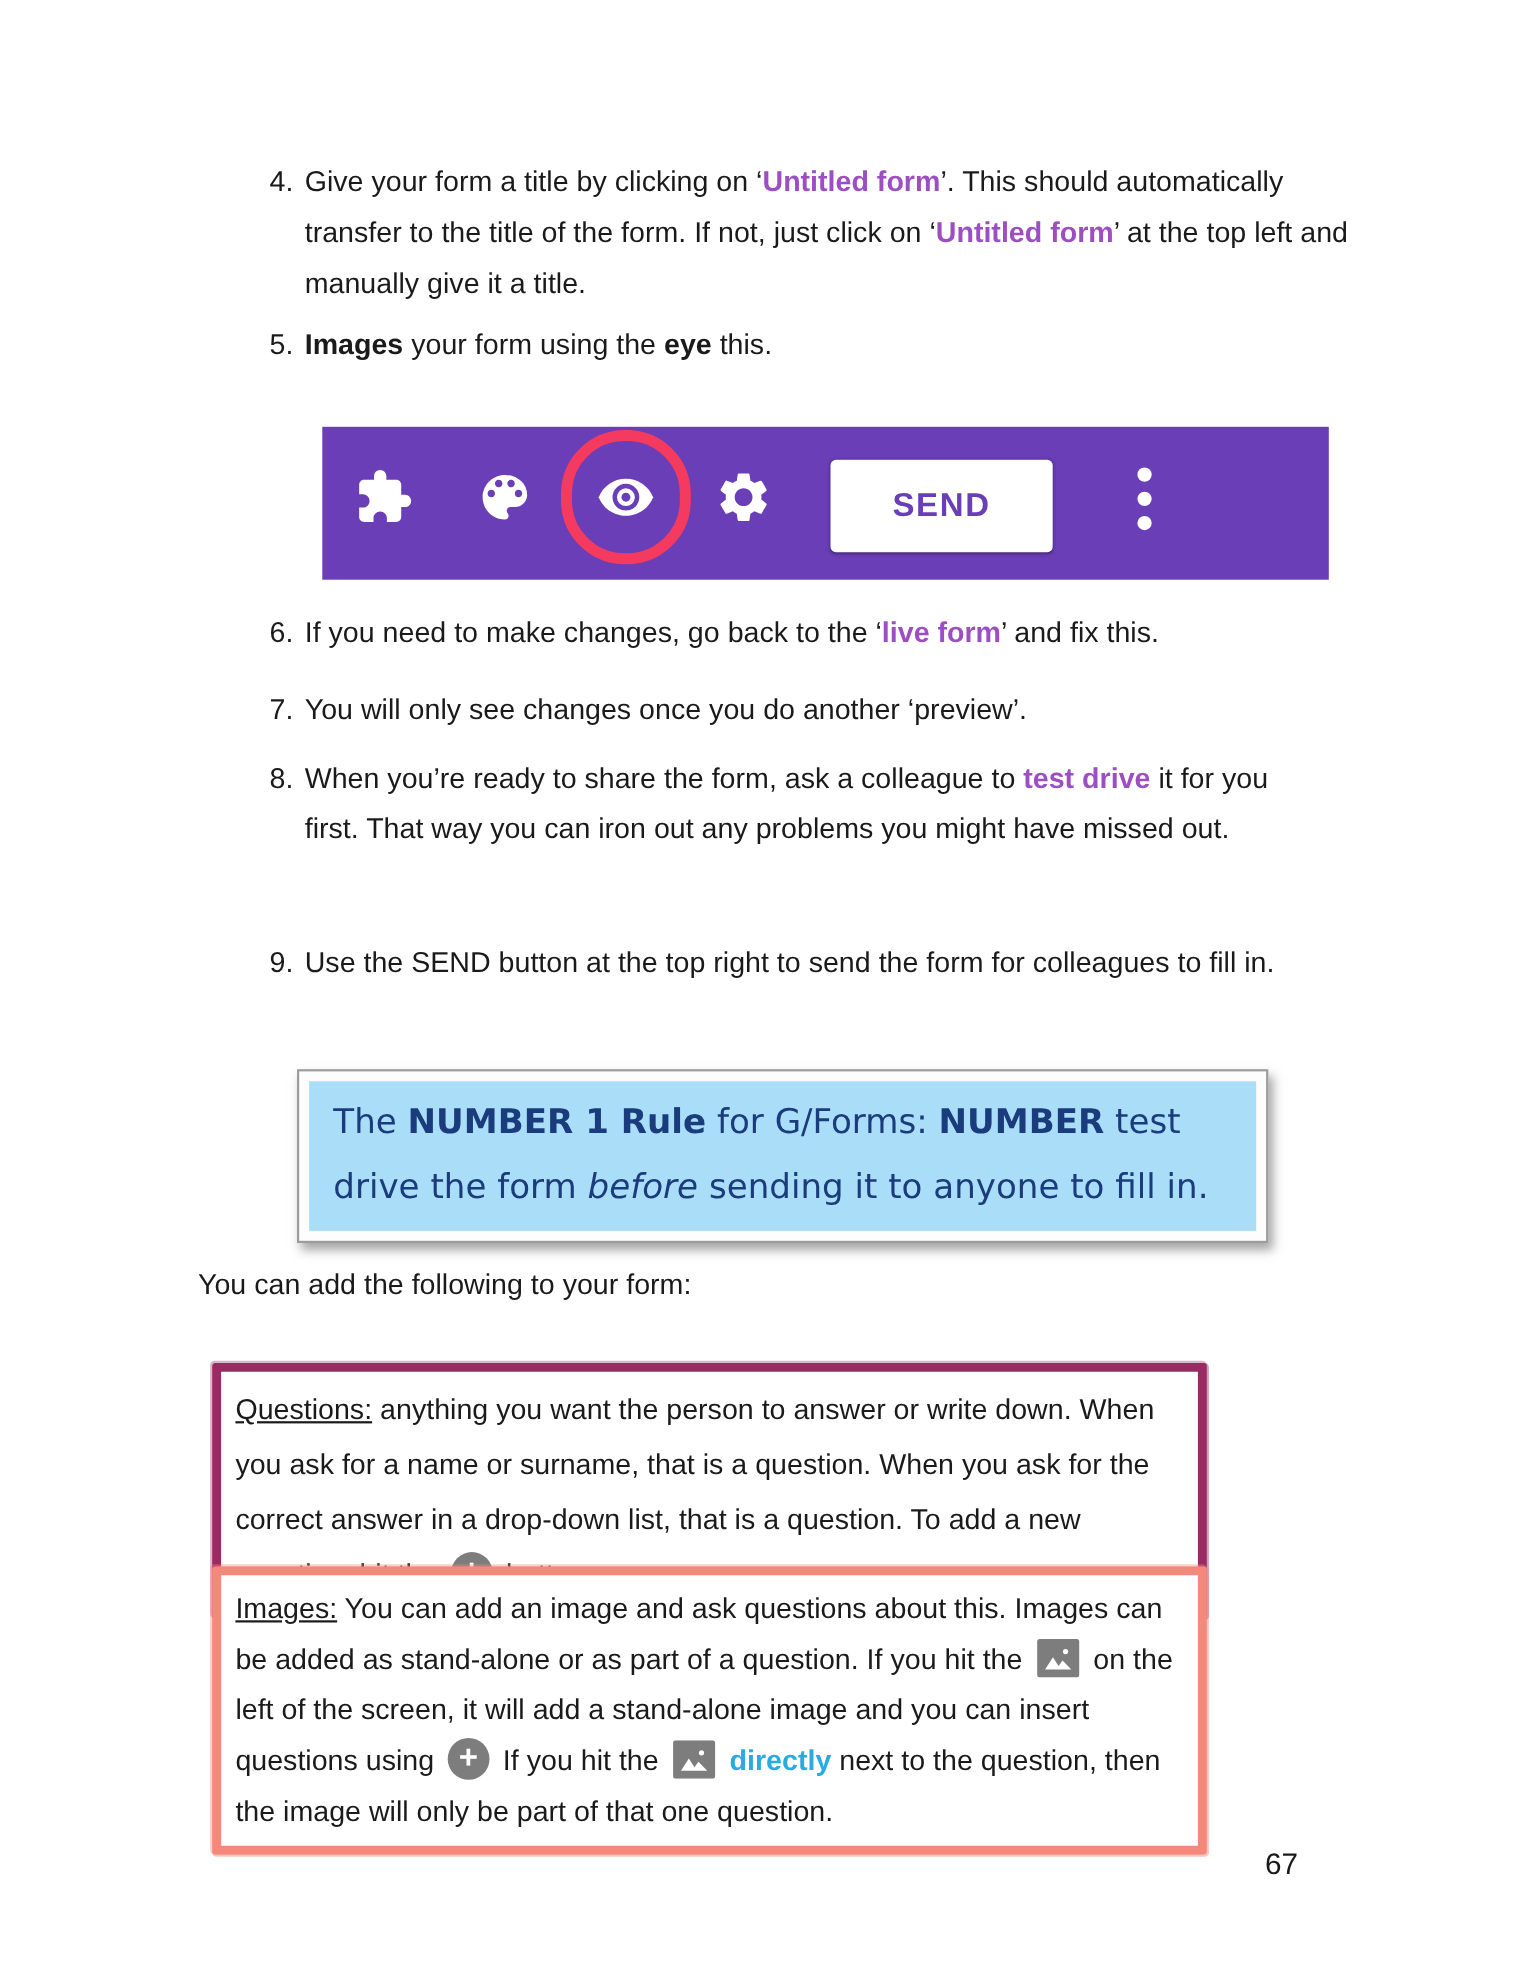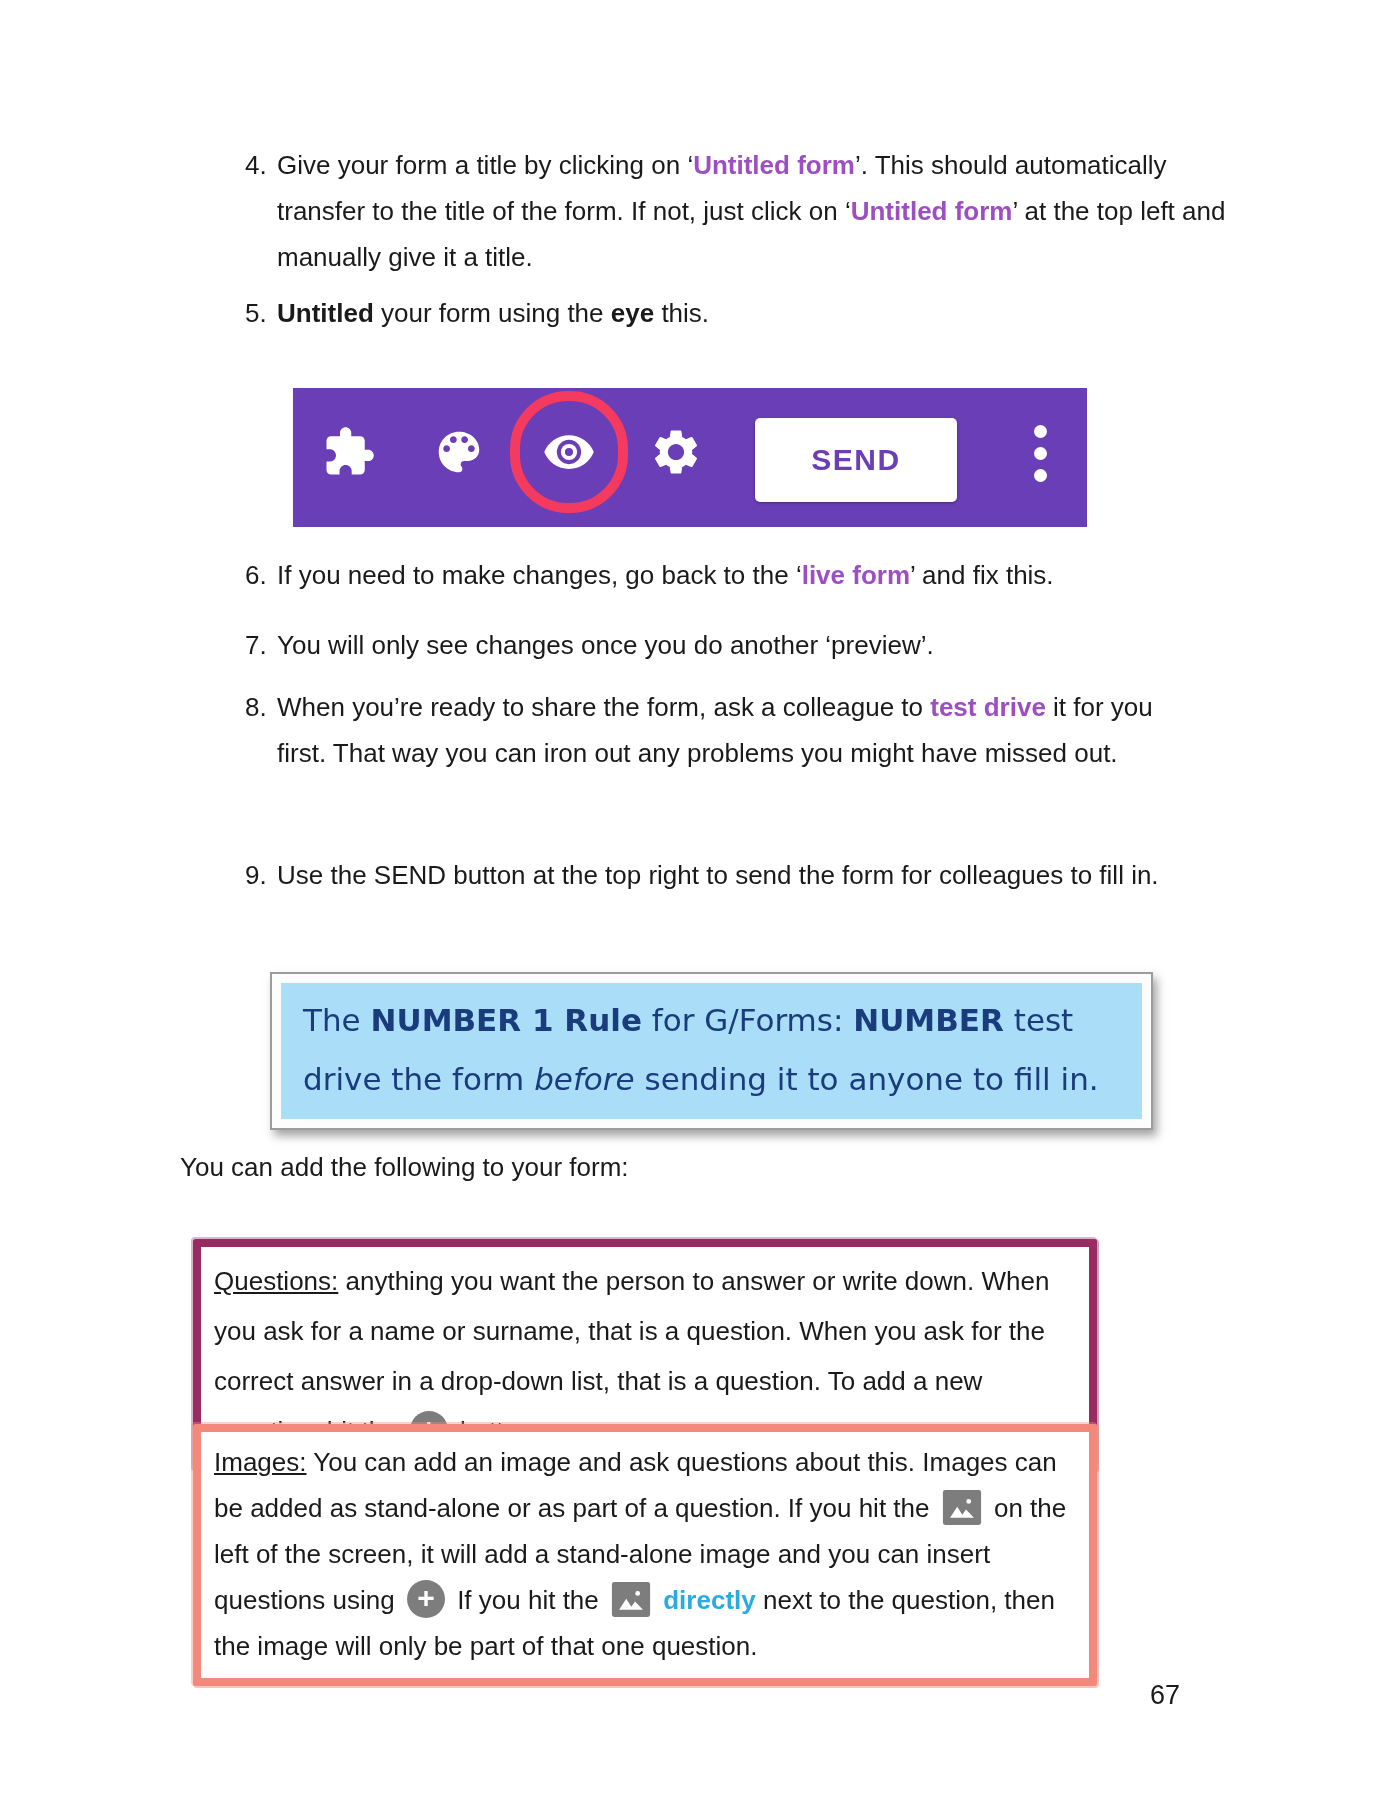--- a/index.html
+++ b/index.html
@@ -17,23 +17,22 @@
   #li7{top:622px;}
   #li8{top:684px;} #li8 .txt{width:910px;}
   #li9{top:852px;} #li9 .txt{width:950px;}
   .accent{color:var(--accent_purple);font-weight:bold;}
   .bold{font-weight:bold;}
   .italic{font-style:italic;margin-top:40px;}
   .underline{text-decoration:underline;}
   .cyan{color:var(--link_cyan);font-weight:bold;}
   
   .toolbar{
-    position:absolute;left:293px;top:388px;width:755px;height:139px;
+    position:absolute;left:293px;top:388px;width:915px;height:139px;
     background:var(--toolbar_purple);
-    padding-left:39px;
   }
   .toolbar svg.tb-icon{position:absolute;top:37px;width:54px;height:54px;fill:#fff;}
   #icon-puzzle{left:29px;}
   #icon-palette{left:139px;}
   #icon-eye{left:249px;}
   #icon-gear{left:356px;}
   .highlight-ring{
     position:absolute;left:217px;top:3px;width:118px;height:122px;box-sizing:border-box;
     border:10px solid var(--highlight_ring);border-radius:58px;background:transparent;
   }
@@ -88,21 +87,21 @@
 </style>
 </head>
 <body>
 
 <div class="list-item" id="li4">
   <span class="num">4.</span>
   <span class="txt"><span>Give your form a title by clicking on ‘</span><span class="accent">Untitled form</span><span>’. This should automatically transfer to the title of the form. If not, just click on ‘</span><span class="accent">Untitled form</span><span>’ at the top left and manually give it a title.</span></span>
 </div>
 <div class="list-item" id="li5">
   <span class="num">5.</span>
-  <span class="txt"><span class="bold">Untitled</span><span> your form using the </span><span class="bold">eye</span><span> this.</span></span>
+  <span class="txt"><span class="bold">Images</span><span> your form using the </span><span class="bold">eye</span><span> this.</span></span>
 </div>
 
 <div class="toolbar">
   <svg class="tb-icon" id="icon-puzzle" viewBox="0 0 24 24">
     <path d="M20.5 11H19V7c0-1.1-.9-2-2-2h-4V3.5C13 2.12 11.88 1 10.5 1S8 2.12 8 3.5V5H4c-1.1 0-1.99.9-1.99 2v3.8H3.5c1.49 0 2.7 1.21 2.7 2.7s-1.21 2.7-2.7 2.7H2V20c0 1.1.9 2 2 2h3.8v-1.5c0-1.49 1.21-2.7 2.7-2.7 1.49 0 2.7 1.21 2.7 2.7V22H17c1.1 0 2-.9 2-2v-4h1.5c1.38 0 2.5-1.12 2.5-2.5S21.88 11 20.5 11z"></path>
   </svg>
   <svg class="tb-icon" id="icon-palette" viewBox="0 0 24 24">
     <path d="M12 3c-4.97 0-9 4.03-9 9s4.03 9 9 9c.83 0 1.5-.67 1.5-1.5 0-.39-.15-.74-.39-1.01-.23-.26-.38-.61-.38-.99 0-.83.67-1.5 1.5-1.5H16c2.76 0 5-2.24 5-5 0-4.42-4.03-8-9-8zm-5.5 9c-.83 0-1.5-.67-1.5-1.5S5.67 9 6.5 9 8 9.67 8 10.5 7.33 12 6.5 12zm3-4C8.67 8 8 7.33 8 6.5S8.67 5 9.5 5s1.5.67 1.5 1.5S10.33 8 9.5 8zm5 0c-.83 0-1.5-.67-1.5-1.5S13.67 5 14.5 5s1.5.67 1.5 1.5S15.33 8 14.5 8zm3 4c-.83 0-1.5-.67-1.5-1.5S16.67 9 17.5 9s1.5.67 1.5 1.5-.67 1.5-1.5 1.5z"></path>
   </svg>
   <div class="highlight-ring"></div>

